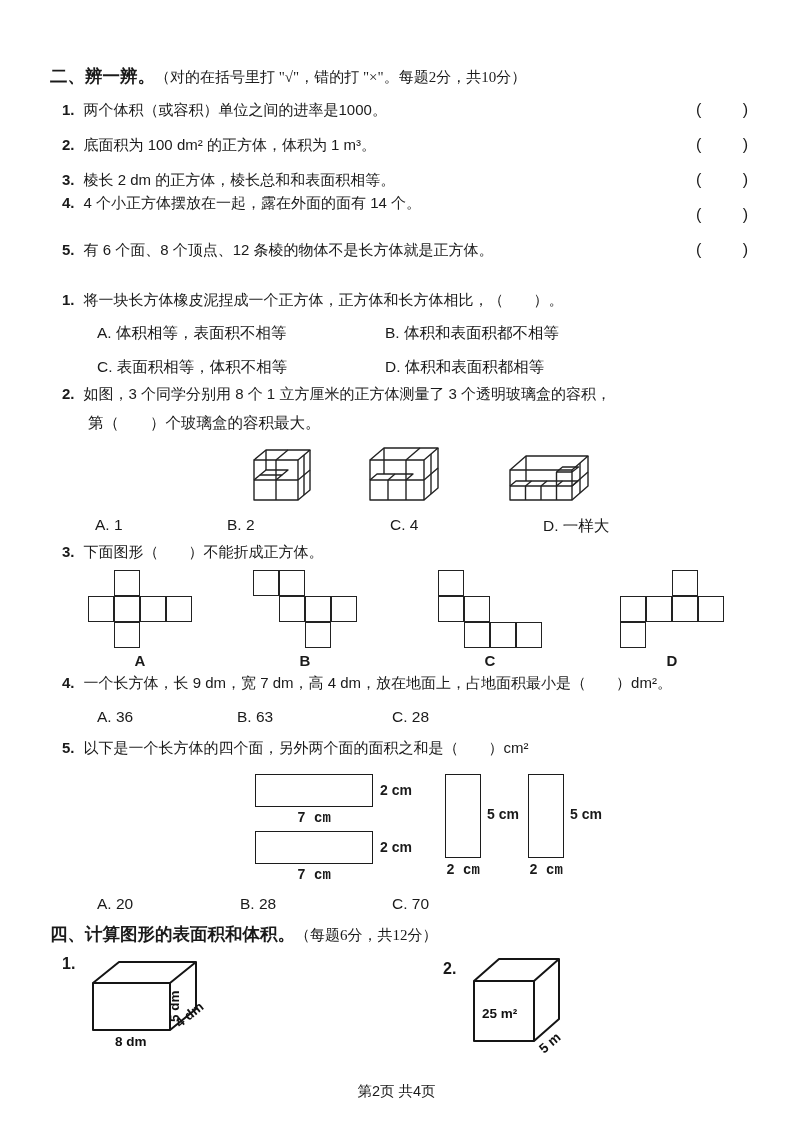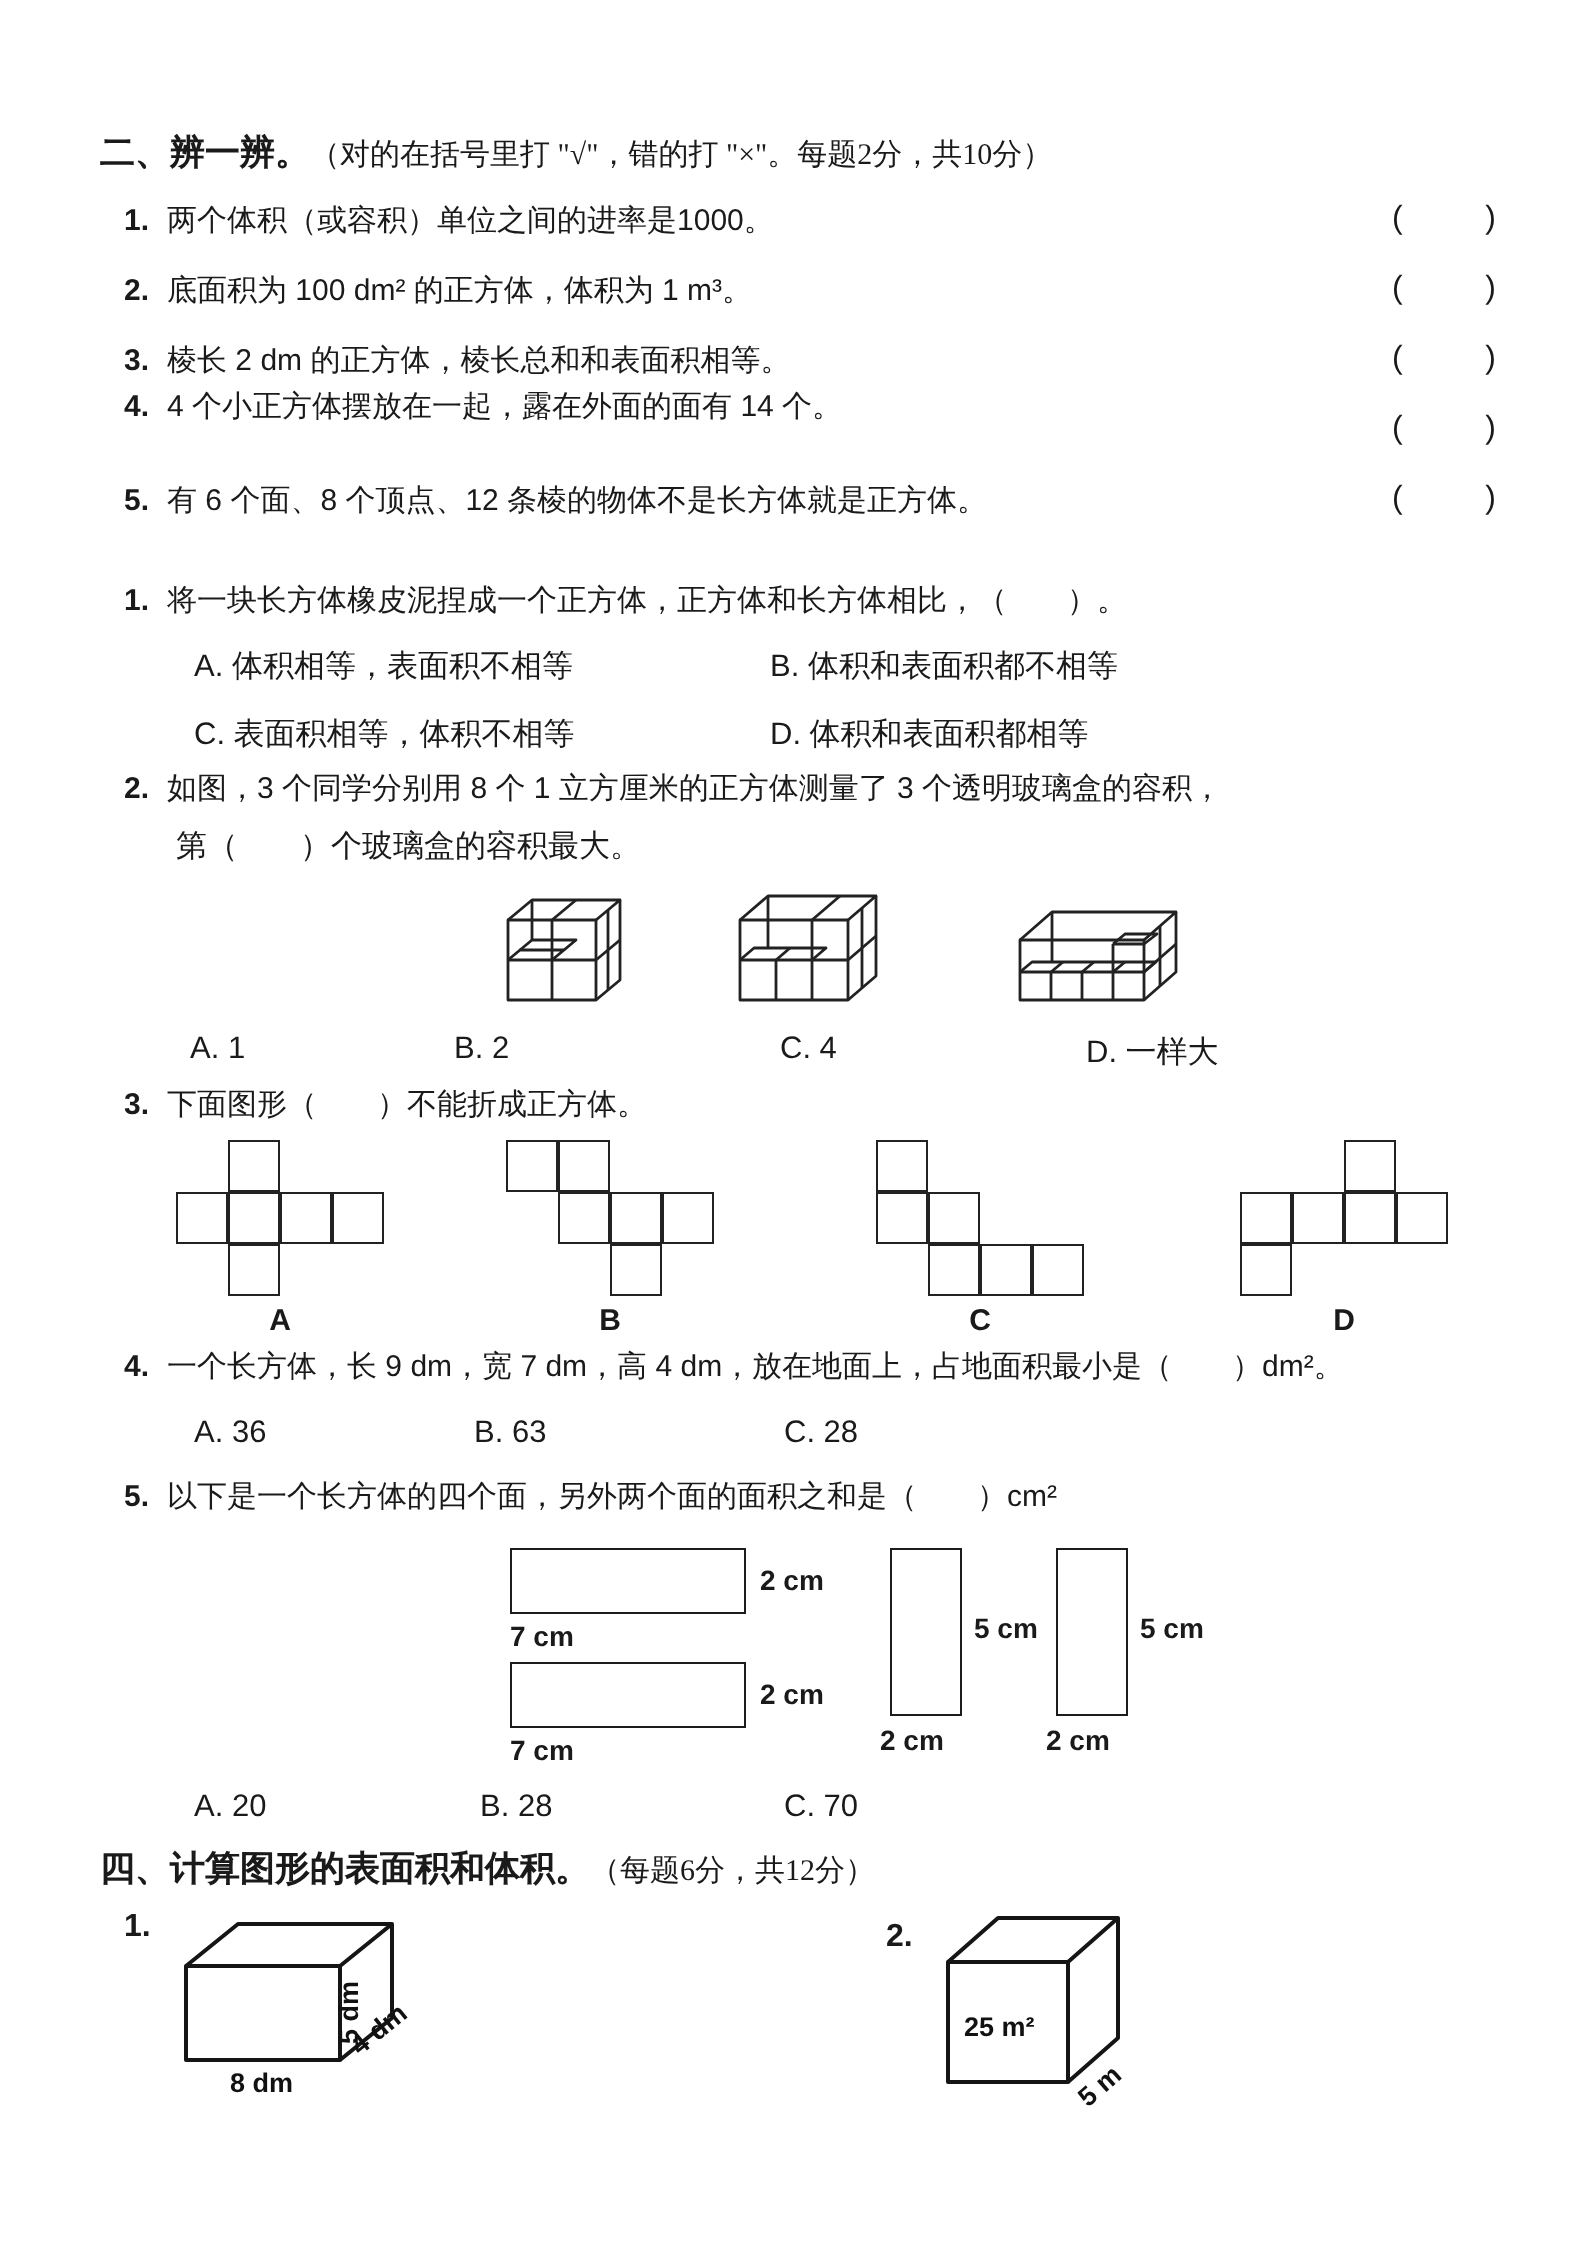--- a/index.html
+++ b/index.html
@@ -28,21 +28,21 @@
   .net-cell{
     position:absolute;width:26px;height:26px;
     border:1.6px solid #222;background:#fff;box-sizing:border-box;
   }
   .net-label{position:absolute;width:104px;text-align:center;font-size:15px;font-weight:bold;}
   .rect-shape{
     position:absolute;border:1.8px solid #1c1c1c;
     background:#fff;box-sizing:border-box;
   }
   .dim-label{position:absolute;font-size:14px;font-weight:bold;white-space:nowrap;}
-  .dim-center{text-align:left;}
+  .dim-center{text-align:center;font-family:Liberation Mono, monospace;}
   .fig-num{position:absolute;font-size:16px;font-weight:bold;}
   .footer{
     position:absolute;left:0;width:793px;top:1082px;
     text-align:center;font-size:14.5px;
   }
   svg{display:block;}
   svg path, svg line{stroke:#222;stroke-width:1.4;fill:none;stroke-linejoin:round;}
   svg.solid path, svg.solid line{stroke:#151515;stroke-width:2;}
   svg text{fill:#111;font-family:"Liberation Sans",sans-serif;font-size:13.5px;font-weight:bold;}
 </style>
@@ -251,14 +251,15 @@
 
   <div class="fig-num" style="left:443px;top:960px">2.</div>
   <svg class="abs solid" style="left:462px;top:956px" width="140" height="100" viewBox="0 0 140 100">
     <path d="M12,25 H72 V85 H12 Z"></path>
     <path d="M12,25 L37,3 H97 L72,25"></path>
     <path d="M72,85 L97,63 V3"></path>
     <text x="20" y="62">25 m²</text>
     <text transform="translate(82,98) rotate(-41)">5 m</text>
   </svg>
 
+  <div class="footer">第2页 共4页</div>
 
 </div>
 
 </body></html>

